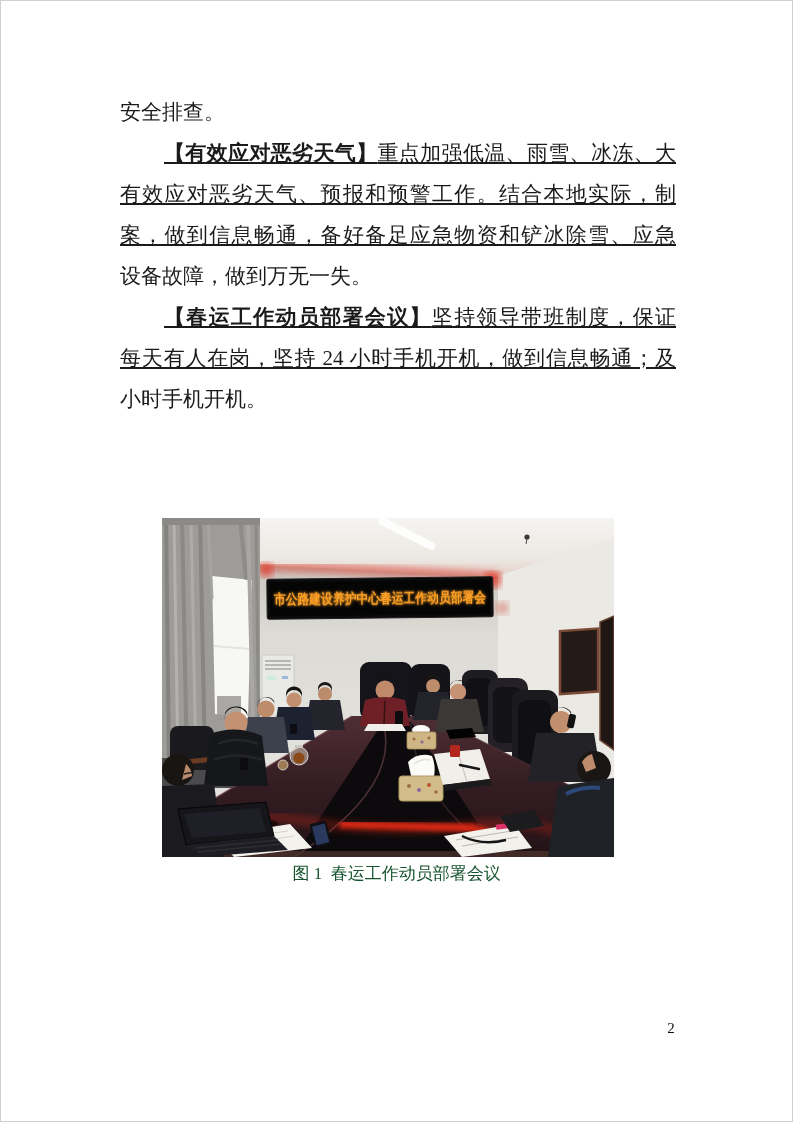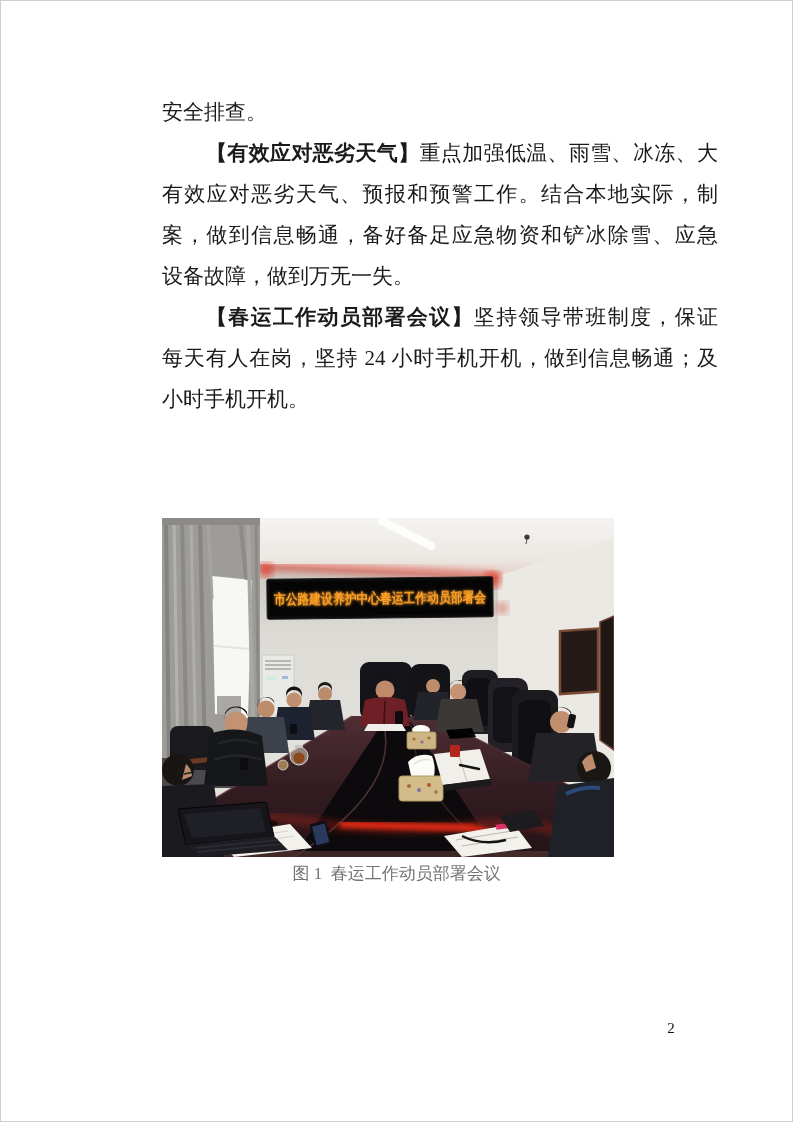--- a/index.html
+++ b/index.html
@@ -5,37 +5,37 @@
   html,body{margin:0;padding:0;}
   body{
     width:793px;height:1122px;background:#ffffff;position:relative;overflow:hidden;
     font-family:"Liberation Serif","DejaVu Serif",serif;color:#1a1a1a;
   }
   .page{
     position:absolute;inset:0;background:#ffffff;
     box-shadow:inset 0 0 0 1px #cfcfcf;
   }
   .textblock{
-    position:absolute;left:120px;top:92px;width:556px;margin-left:42px;
+    position:absolute;left:120px;top:92px;width:556px;
   }
   .line{
     height:41px;line-height:41px;font-size:21px;white-space:nowrap;
     text-align:justify;text-justify:inter-character;
   }
-  .line.full{text-align-last:justify;white-space:normal;}
+  .line.full{text-align-last:justify;white-space:normal;text-decoration:underline;}
   .line.endline{text-align:left;text-align-last:left;}
   .indent{text-indent:44px;}
   .bold{font-weight:700;}
   .figure{
     position:absolute;left:162px;top:518px;width:452px;height:339px;
   }
   .figure svg{display:block;width:452px;height:339px;}
   .caption{
     position:absolute;left:0;top:862px;width:793px;text-align:center;
-    font-size:17px;color:#737373;white-space:pre;
+    font-size:17px;color:#14532d;white-space:pre;
   }
   .pagenum{
     position:absolute;left:656px;top:1020px;width:30px;text-align:center;
     font-size:15px;color:#111;
   }
 </style>
 </head>
 <body>
 
 <div class="page">

